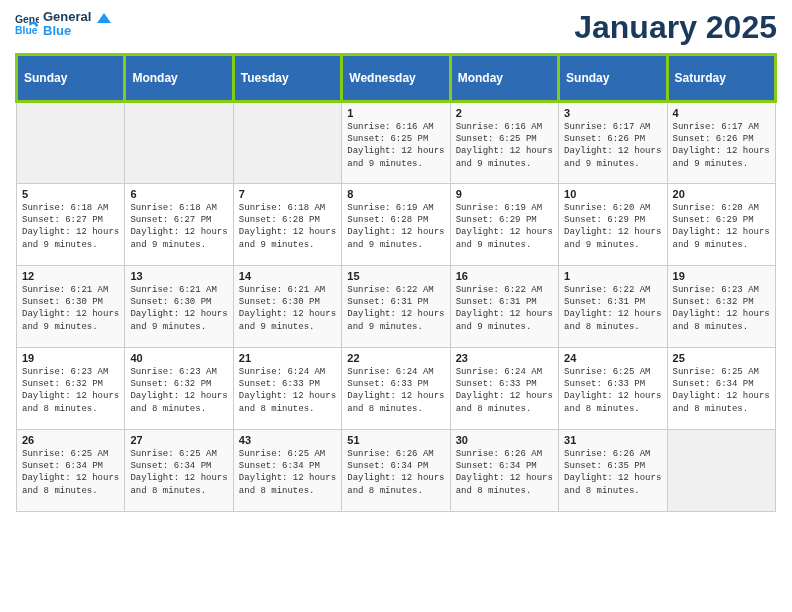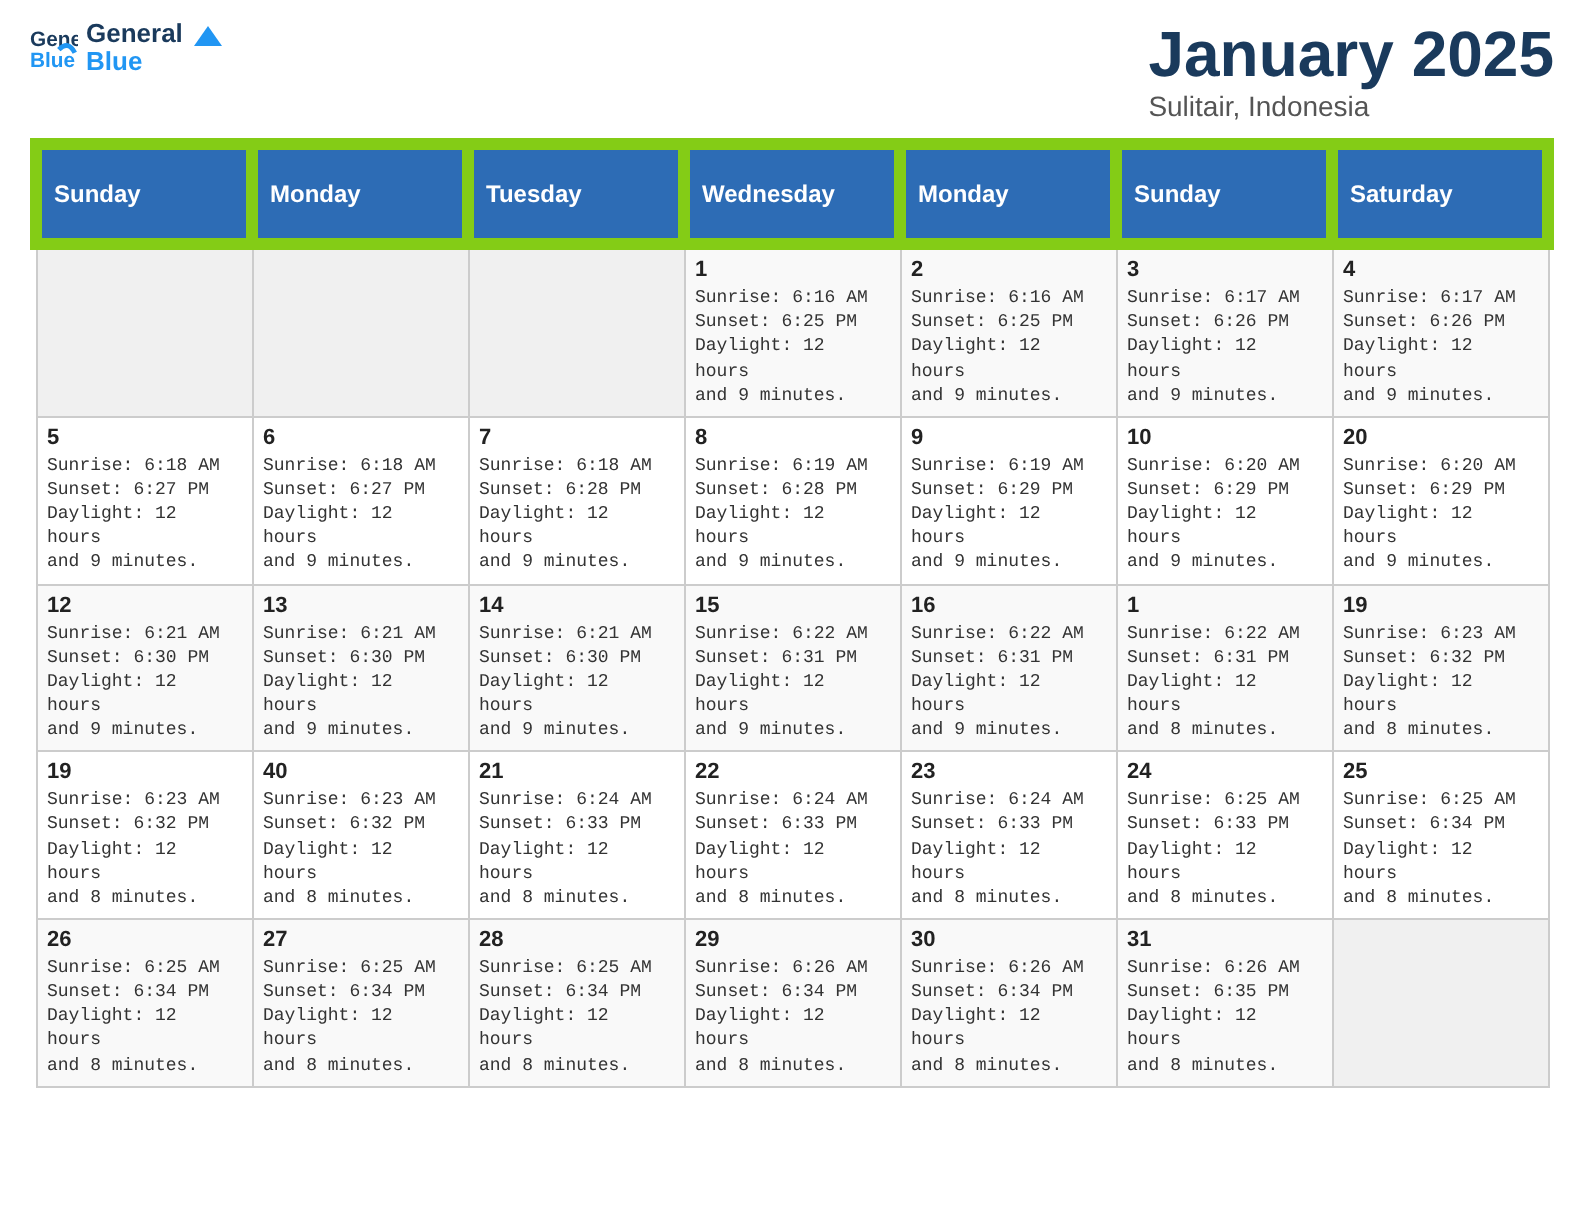--- a/index.html
+++ b/index.html
@@ -25,21 +25,21 @@
     .logo {
       display: flex;
       align-items: center;
       gap: 4px;
     }
     .logo-icon {
       width: 24px;
       height: 24px;
     }
     .title-block {
-      text-align: left;
+      text-align: center;
     }
     .month-title {
       font-size: 32px;
       font-weight: bold;
       color: #1a3a5c;
       line-height: 1.1;
     }
     .location {
       font-size: 14px;
       color: #555;
@@ -49,21 +49,21 @@
       border-collapse: collapse;
       table-layout: fixed;
     }
     .calendar th {
       background: #2d6cb5;
       color: #fff;
       text-align: left;
       padding: 15px 6px;
       font-size: 12px;
       font-weight: bold;
-      border: 6px solid #84cc16;
+      border: 3px solid #84cc16;
     }
     .calendar td {
       vertical-align: top;
       padding: 4px 5px;
       font-size: 9.5px;
       color: #222;
       border: 1px solid #ccc;
       height: 82px;
       background: #fff;
     }
@@ -102,21 +102,20 @@
       </svg>
       <div>
         <div style="font-size:13px;font-weight:bold;color:#1a3a5c;line-height:1.1;">General
           <span style="display:inline-block;width:0;height:0;border-left:7px solid transparent;border-right:7px solid transparent;border-bottom:10px solid #2196f3;vertical-align:middle;margin-left:2px;"></span>
         </div>
         <div style="font-size:13px;font-weight:bold;color:#2196f3;line-height:1.1;">Blue</div>
       </div>
     </div>
     <div class="title-block">
       <div class="month-title">January 2025</div>
-      <div class="location">Sulitair, Indonesia</div>
     </div>
   </div>
 
   <table class="calendar">
     <thead>
       <tr>
         <th>Sunday</th>
         <th>Monday</th>
         <th>Tuesday</th>
         <th>Wednesday</th>
@@ -321,28 +320,28 @@
 and 8 minutes.</div>
           </td>
           <td>
             <div class="day-number">27</div>
             <div class="day-info" style="white-space: pre-line;">Sunrise: 6:25 AM
 Sunset: 6:34 PM
 Daylight: 12 hours
 and 8 minutes.</div>
           </td>
           <td>
-            <div class="day-number">28</div>
-            <div class="day-info" style="white-space: pre-line;">Sunrise: 6:25 AM
-Sunset: 6:34 PM
-Daylight: 12 hours
-and 8 minutes.</div>
-          </td>
-          <td>
-            <div class="day-number">29</div>
+            <div class="day-number">43</div>
+            <div class="day-info" style="white-space: pre-line;">Sunrise: 6:25 AM
+Sunset: 6:34 PM
+Daylight: 12 hours
+and 8 minutes.</div>
+          </td>
+          <td>
+            <div class="day-number">51</div>
             <div class="day-info" style="white-space: pre-line;">Sunrise: 6:26 AM
 Sunset: 6:34 PM
 Daylight: 12 hours
 and 8 minutes.</div>
           </td>
           <td>
             <div class="day-number">30</div>
             <div class="day-info" style="white-space: pre-line;">Sunrise: 6:26 AM
 Sunset: 6:34 PM
 Daylight: 12 hours

